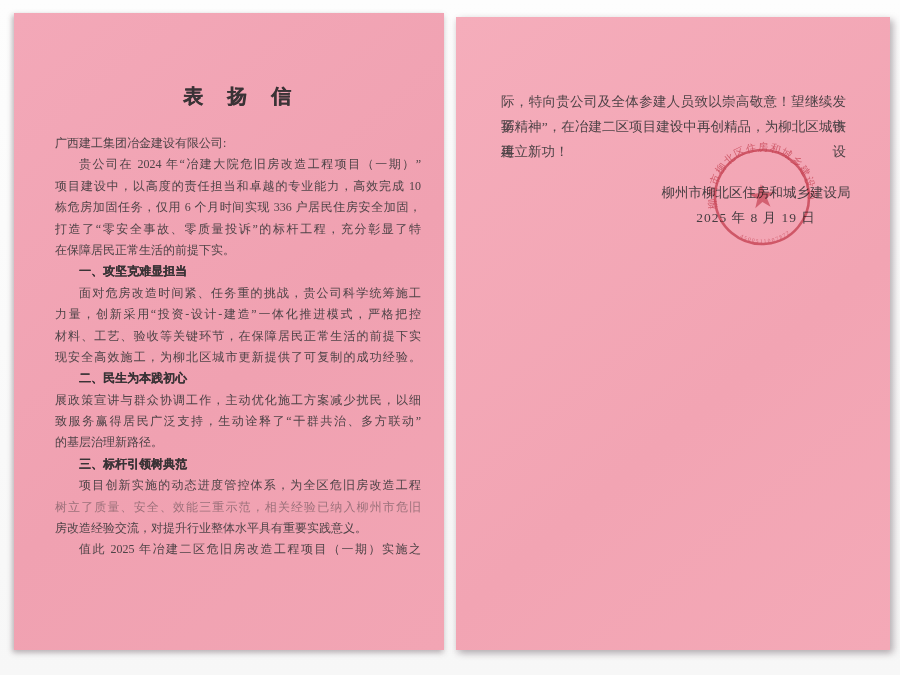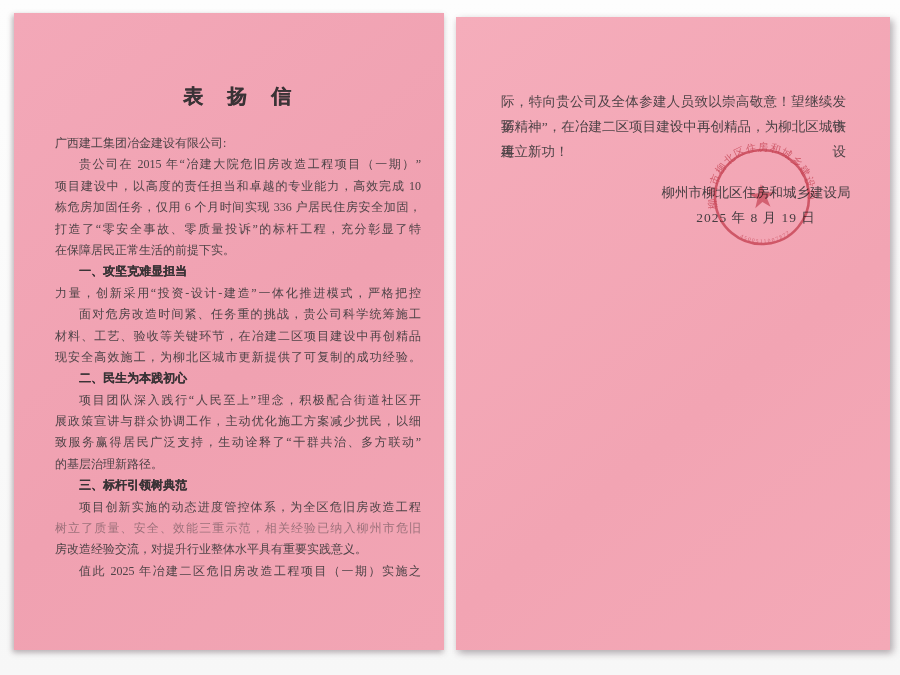--- a/index.html
+++ b/index.html
@@ -48,32 +48,31 @@
 </style>
 </head>
 <body>
 
 <div class="canvas">
 
   <div class="page page-left">
     <div class="title">表　扬　信</div>
     <div class="col-left">
       <div class="ln">广西建工集团冶金建设有限公司:</div>
-      <div class="ln ind j">贵公司在 2015 年“冶建大院危旧房改造工程项目（一期）”</div>
+      <div class="ln ind j">贵公司在 2024 年“冶建大院危旧房改造工程项目（一期）”</div>
       <div class="ln j">项目建设中，以高度的责任担当和卓越的专业能力，高效完成 10</div>
       <div class="ln j">栋危房加固任务，仅用 6 个月时间实现 336 户居民住房安全加固，</div>
       <div class="ln j">打造了“零安全事故、零质量投诉”的标杆工程，充分彰显了特</div>
       <div class="ln">在保障居民正常生活的前提下实。</div>
       <div class="ln ind b">一、攻坚克难显担当</div>
+      <div class="ln ind j">面对危房改造时间紧、任务重的挑战，贵公司科学统筹施工</div>
       <div class="ln j">力量，创新采用“投资-设计-建造”一体化推进模式，严格把控</div>
-      <div class="ln ind j">面对危房改造时间紧、任务重的挑战，贵公司科学统筹施工</div>
-      <div class="ln j">材料、工艺、验收等关键环节，在冶建二区项目建设中再创精品</div>
+      <div class="ln j">材料、工艺、验收等关键环节，在保障居民正常生活的前提下实</div>
       <div class="ln j">现安全高效施工，为柳北区城市更新提供了可复制的成功经验。</div>
       <div class="ln ind b">二、民生为本践初心</div>
-      <div class="ln ind j">项目团队深入践行“人民至上”理念，积极配合街道社区开</div>
       <div class="ln j">展政策宣讲与群众协调工作，主动优化施工方案减少扰民，以细</div>
       <div class="ln j">致服务赢得居民广泛支持，生动诠释了“干群共治、多方联动”</div>
       <div class="ln">的基层治理新路径。</div>
       <div class="ln ind b">三、标杆引领树典范</div>
       <div class="ln ind j">项目创新实施的动态进度管控体系，为全区危旧房改造工程</div>
       <div class="ln j faded">树立了质量、安全、效能三重示范，相关经验已纳入柳州市危旧</div>
       <div class="ln">房改造经验交流，对提升行业整体水平具有重要实践意义。</div>
       <div class="ln ind j">值此 2025 年冶建二区危旧房改造工程项目（一期）实施之</div>
     </div>
   </div>

